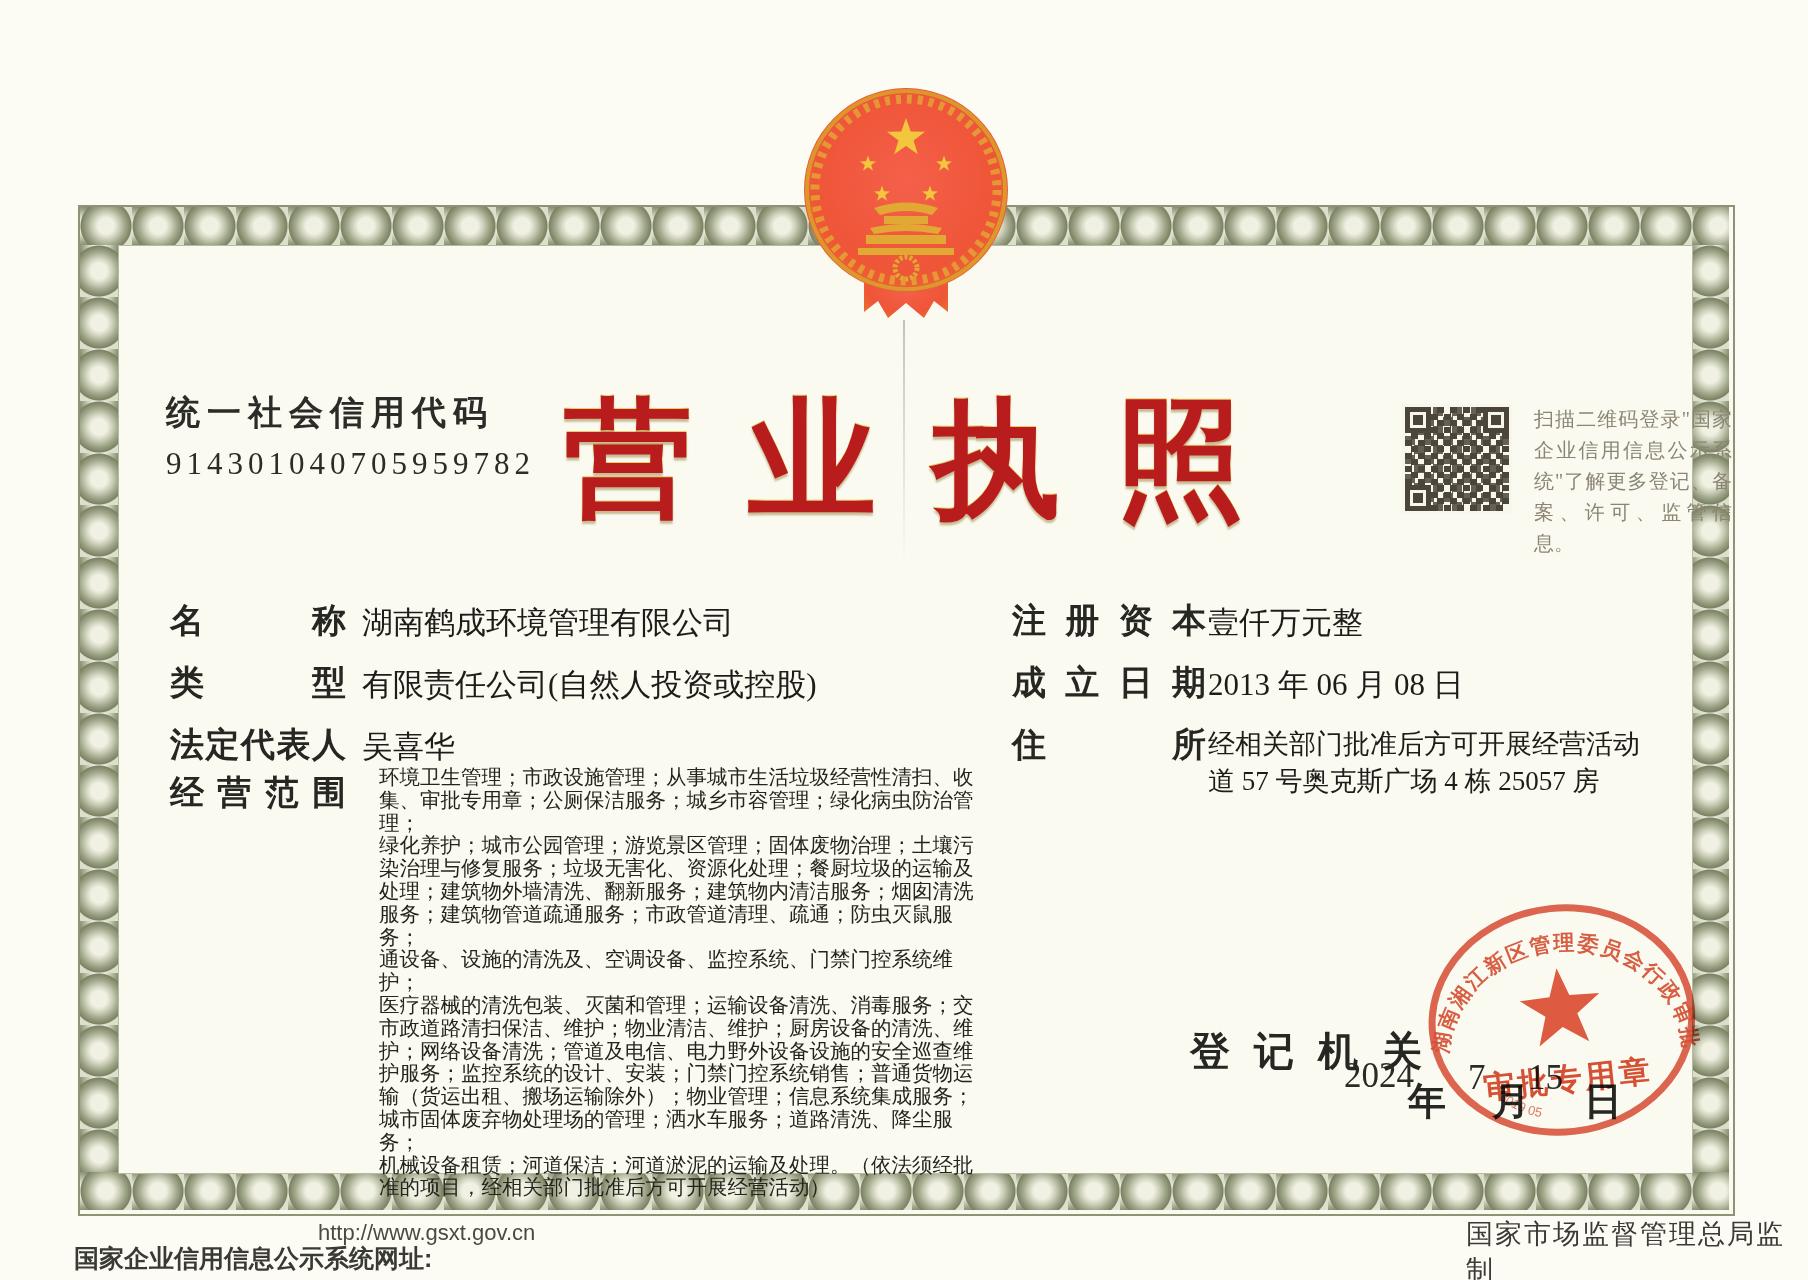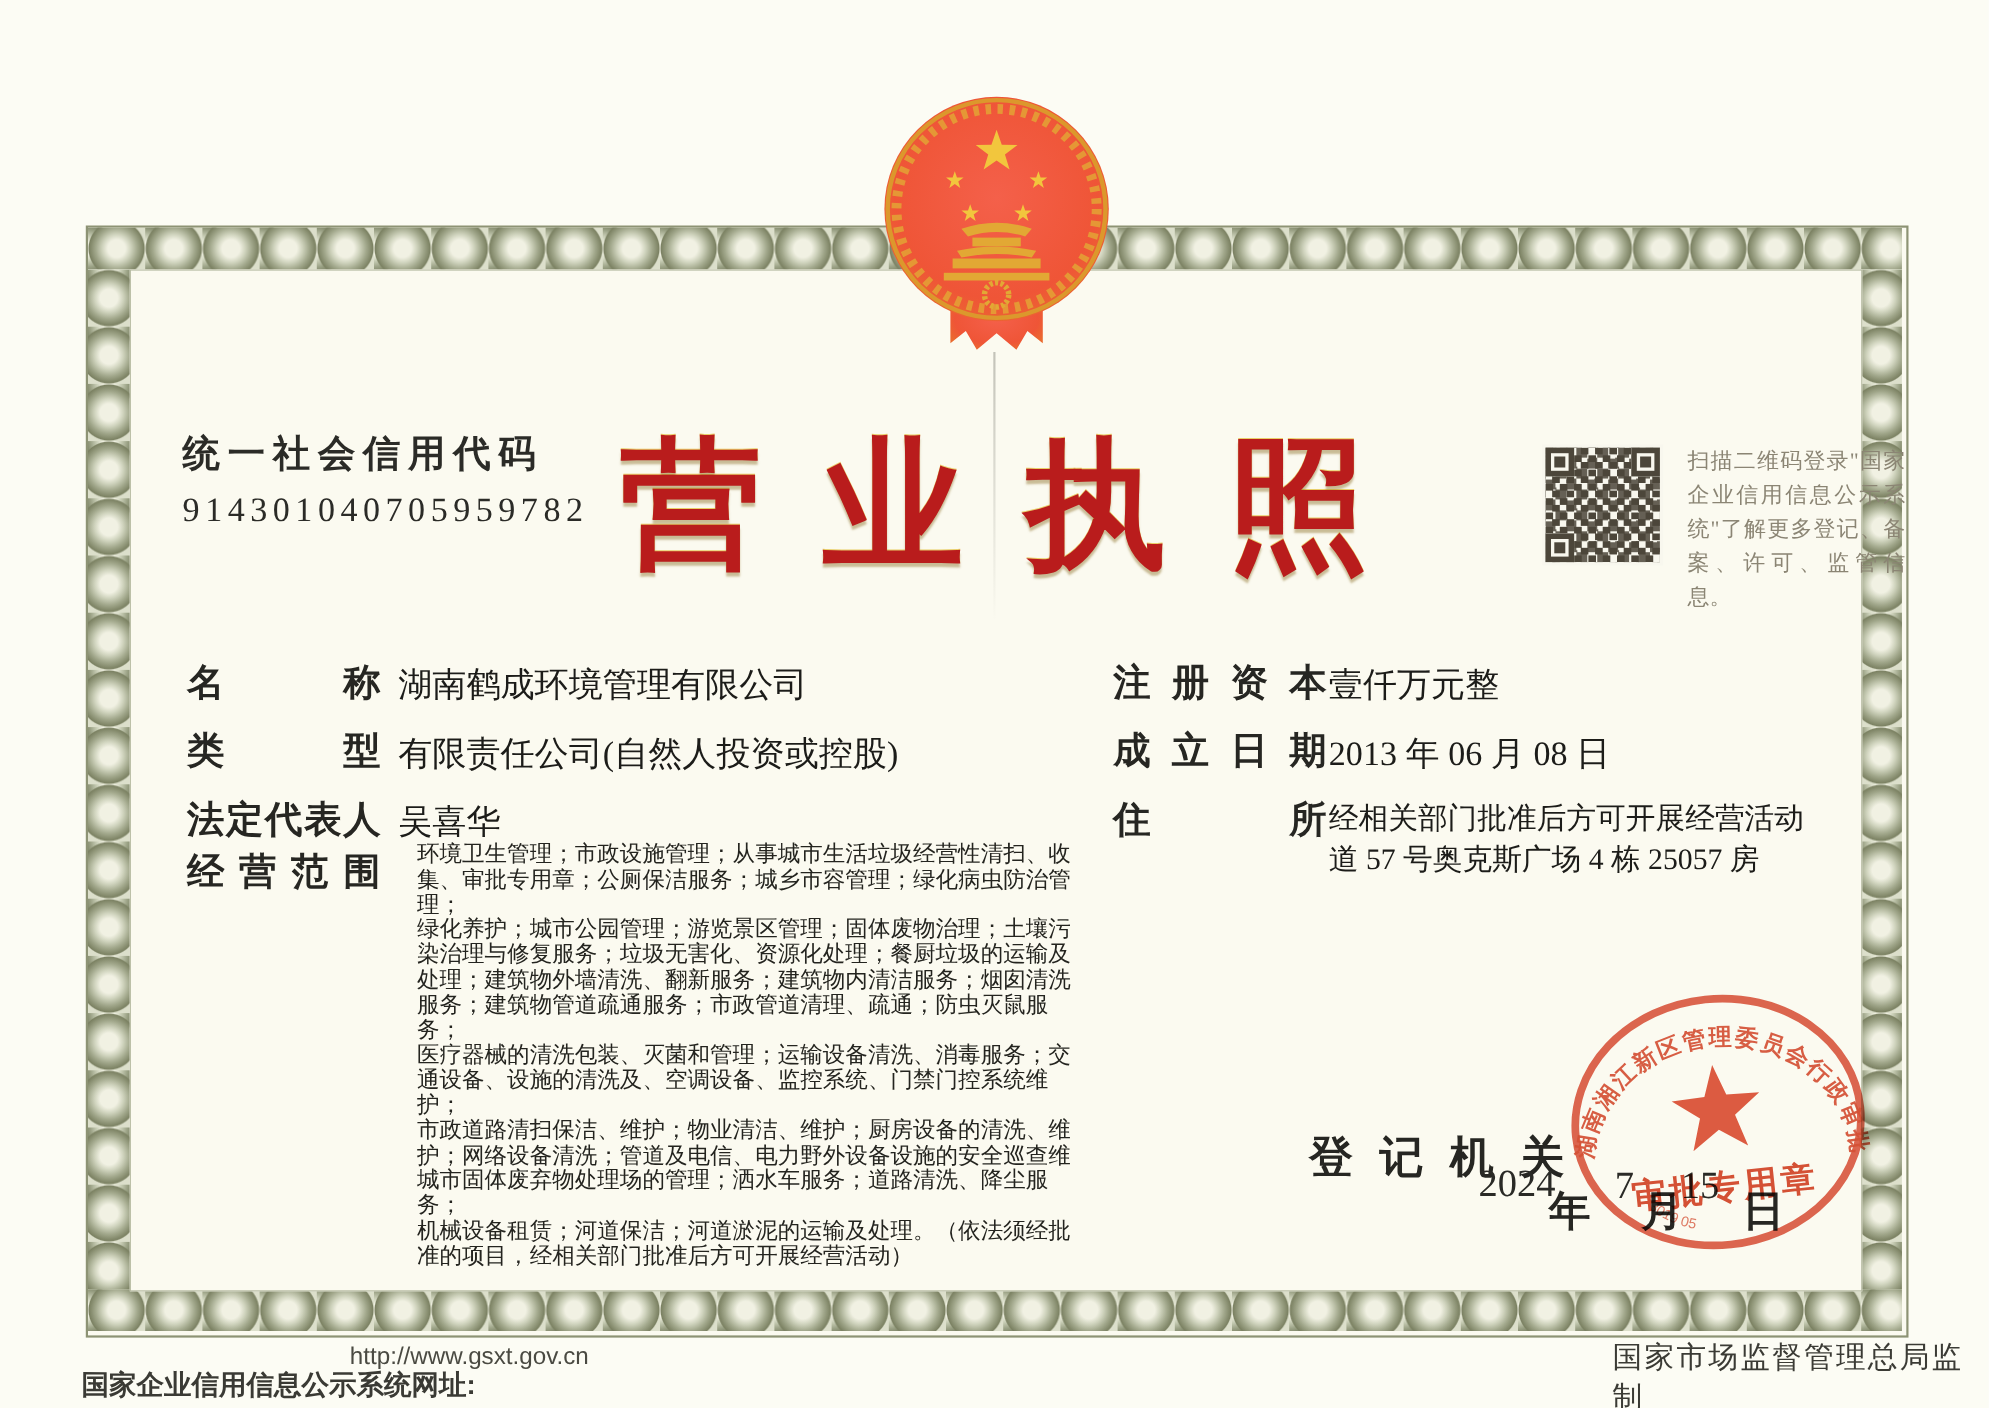--- a/index.html
+++ b/index.html
@@ -193,24 +193,26 @@
     <span>范</span>
     <span>围</span>
   </div>
 <div class="abs" id="scope-text">
   <div>环境卫生管理；市政设施管理；从事城市生活垃圾经营性清扫、收</div>
   <div>集、审批专用章；公厕保洁服务；城乡市容管理；绿化病虫防治管理；</div>
   <div>绿化养护；城市公园管理；游览景区管理；固体废物治理；土壤污</div>
   <div>染治理与修复服务；垃圾无害化、资源化处理；餐厨垃圾的运输及</div>
   <div>处理；建筑物外墙清洗、翻新服务；建筑物内清洁服务；烟囱清洗</div>
   <div>服务；建筑物管道疏通服务；市政管道清理、疏通；防虫灭鼠服务；</div>
+  <div>通设备、设施的清洗及、空调设备、监控系统、门禁门控系统维护；</div>
   <div>医疗器械的清洗包装、灭菌和管理；运输设备清洗、消毒服务；交</div>
-  <div>通设备、设施的清洗及、空调设备、监控系统、门禁门控系统维护；</div>
   <div>市政道路清扫保洁、维护；物业清洁、维护；厨房设备的清洗、维</div>
   <div>护；网络设备清洗；管道及电信、电力野外设备设施的安全巡查维</div>
+  <div>护服务；监控系统的设计、安装；门禁门控系统销售；普通货物运</div>
+  <div>输（货运出租、搬场运输除外）；物业管理；信息系统集成服务；</div>
   <div>城市固体废弃物处理场的管理；洒水车服务；道路清洗、降尘服务；</div>
   <div>机械设备租赁；河道保洁；河道淤泥的运输及处理。（依法须经批</div>
   <div>准的项目，经相关部门批准后方可开展经营活动）</div>
 </div>
 
 <div class="abs jlabel rw" id="row-capital-label">
     <span>注</span>
     <span>册</span>
     <span>资</span>
     <span>本</span>

